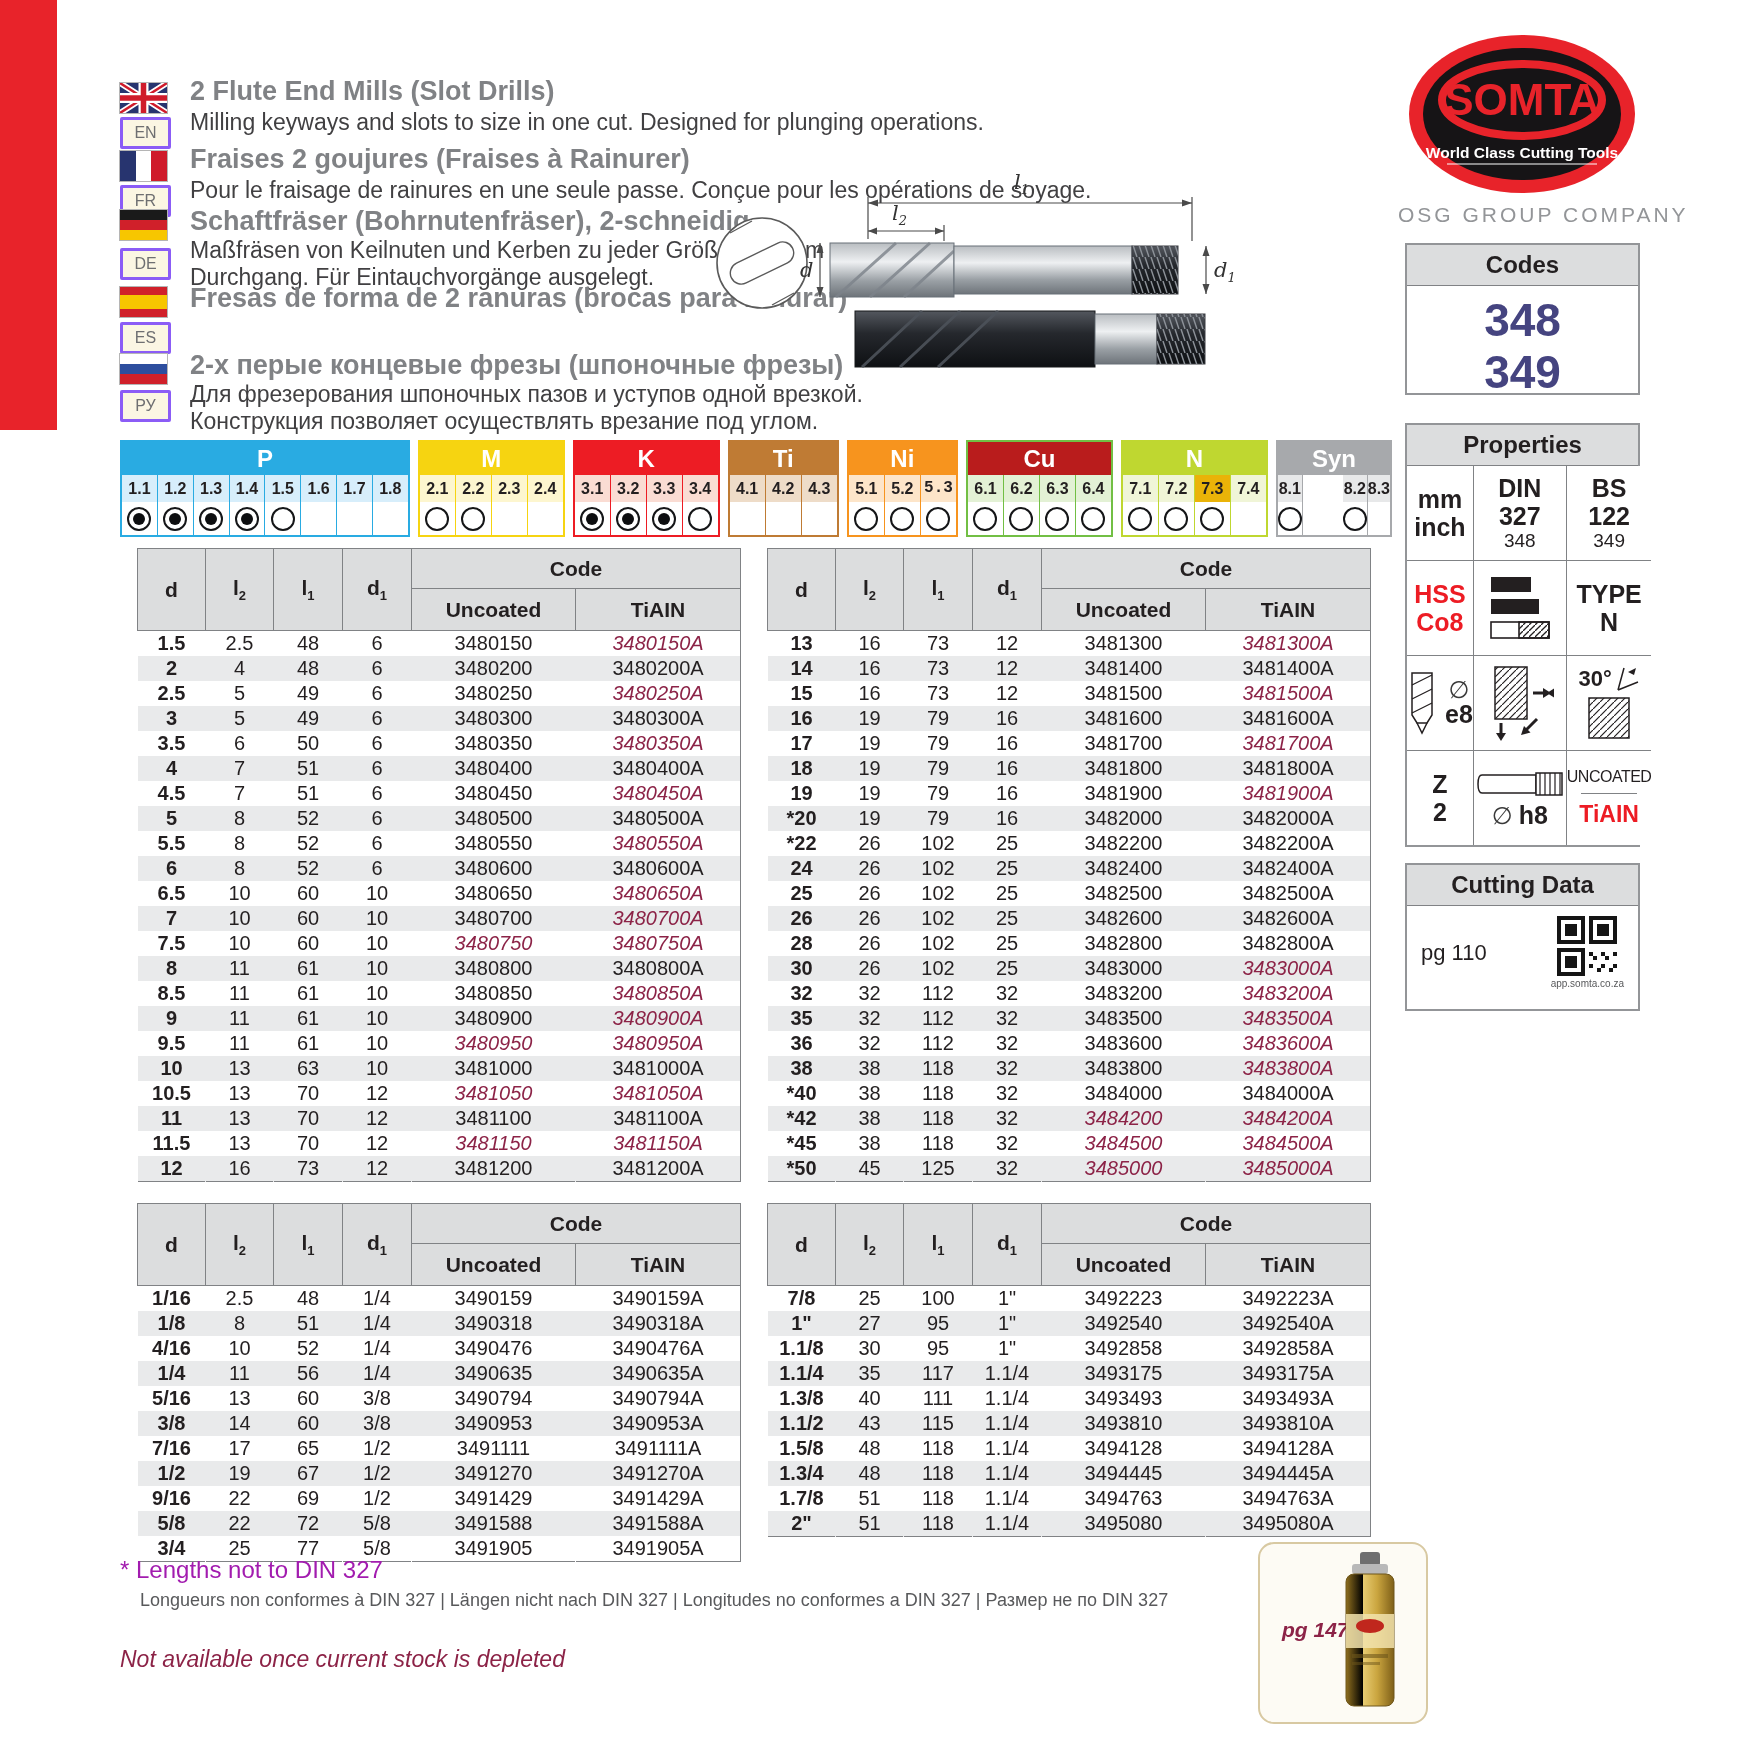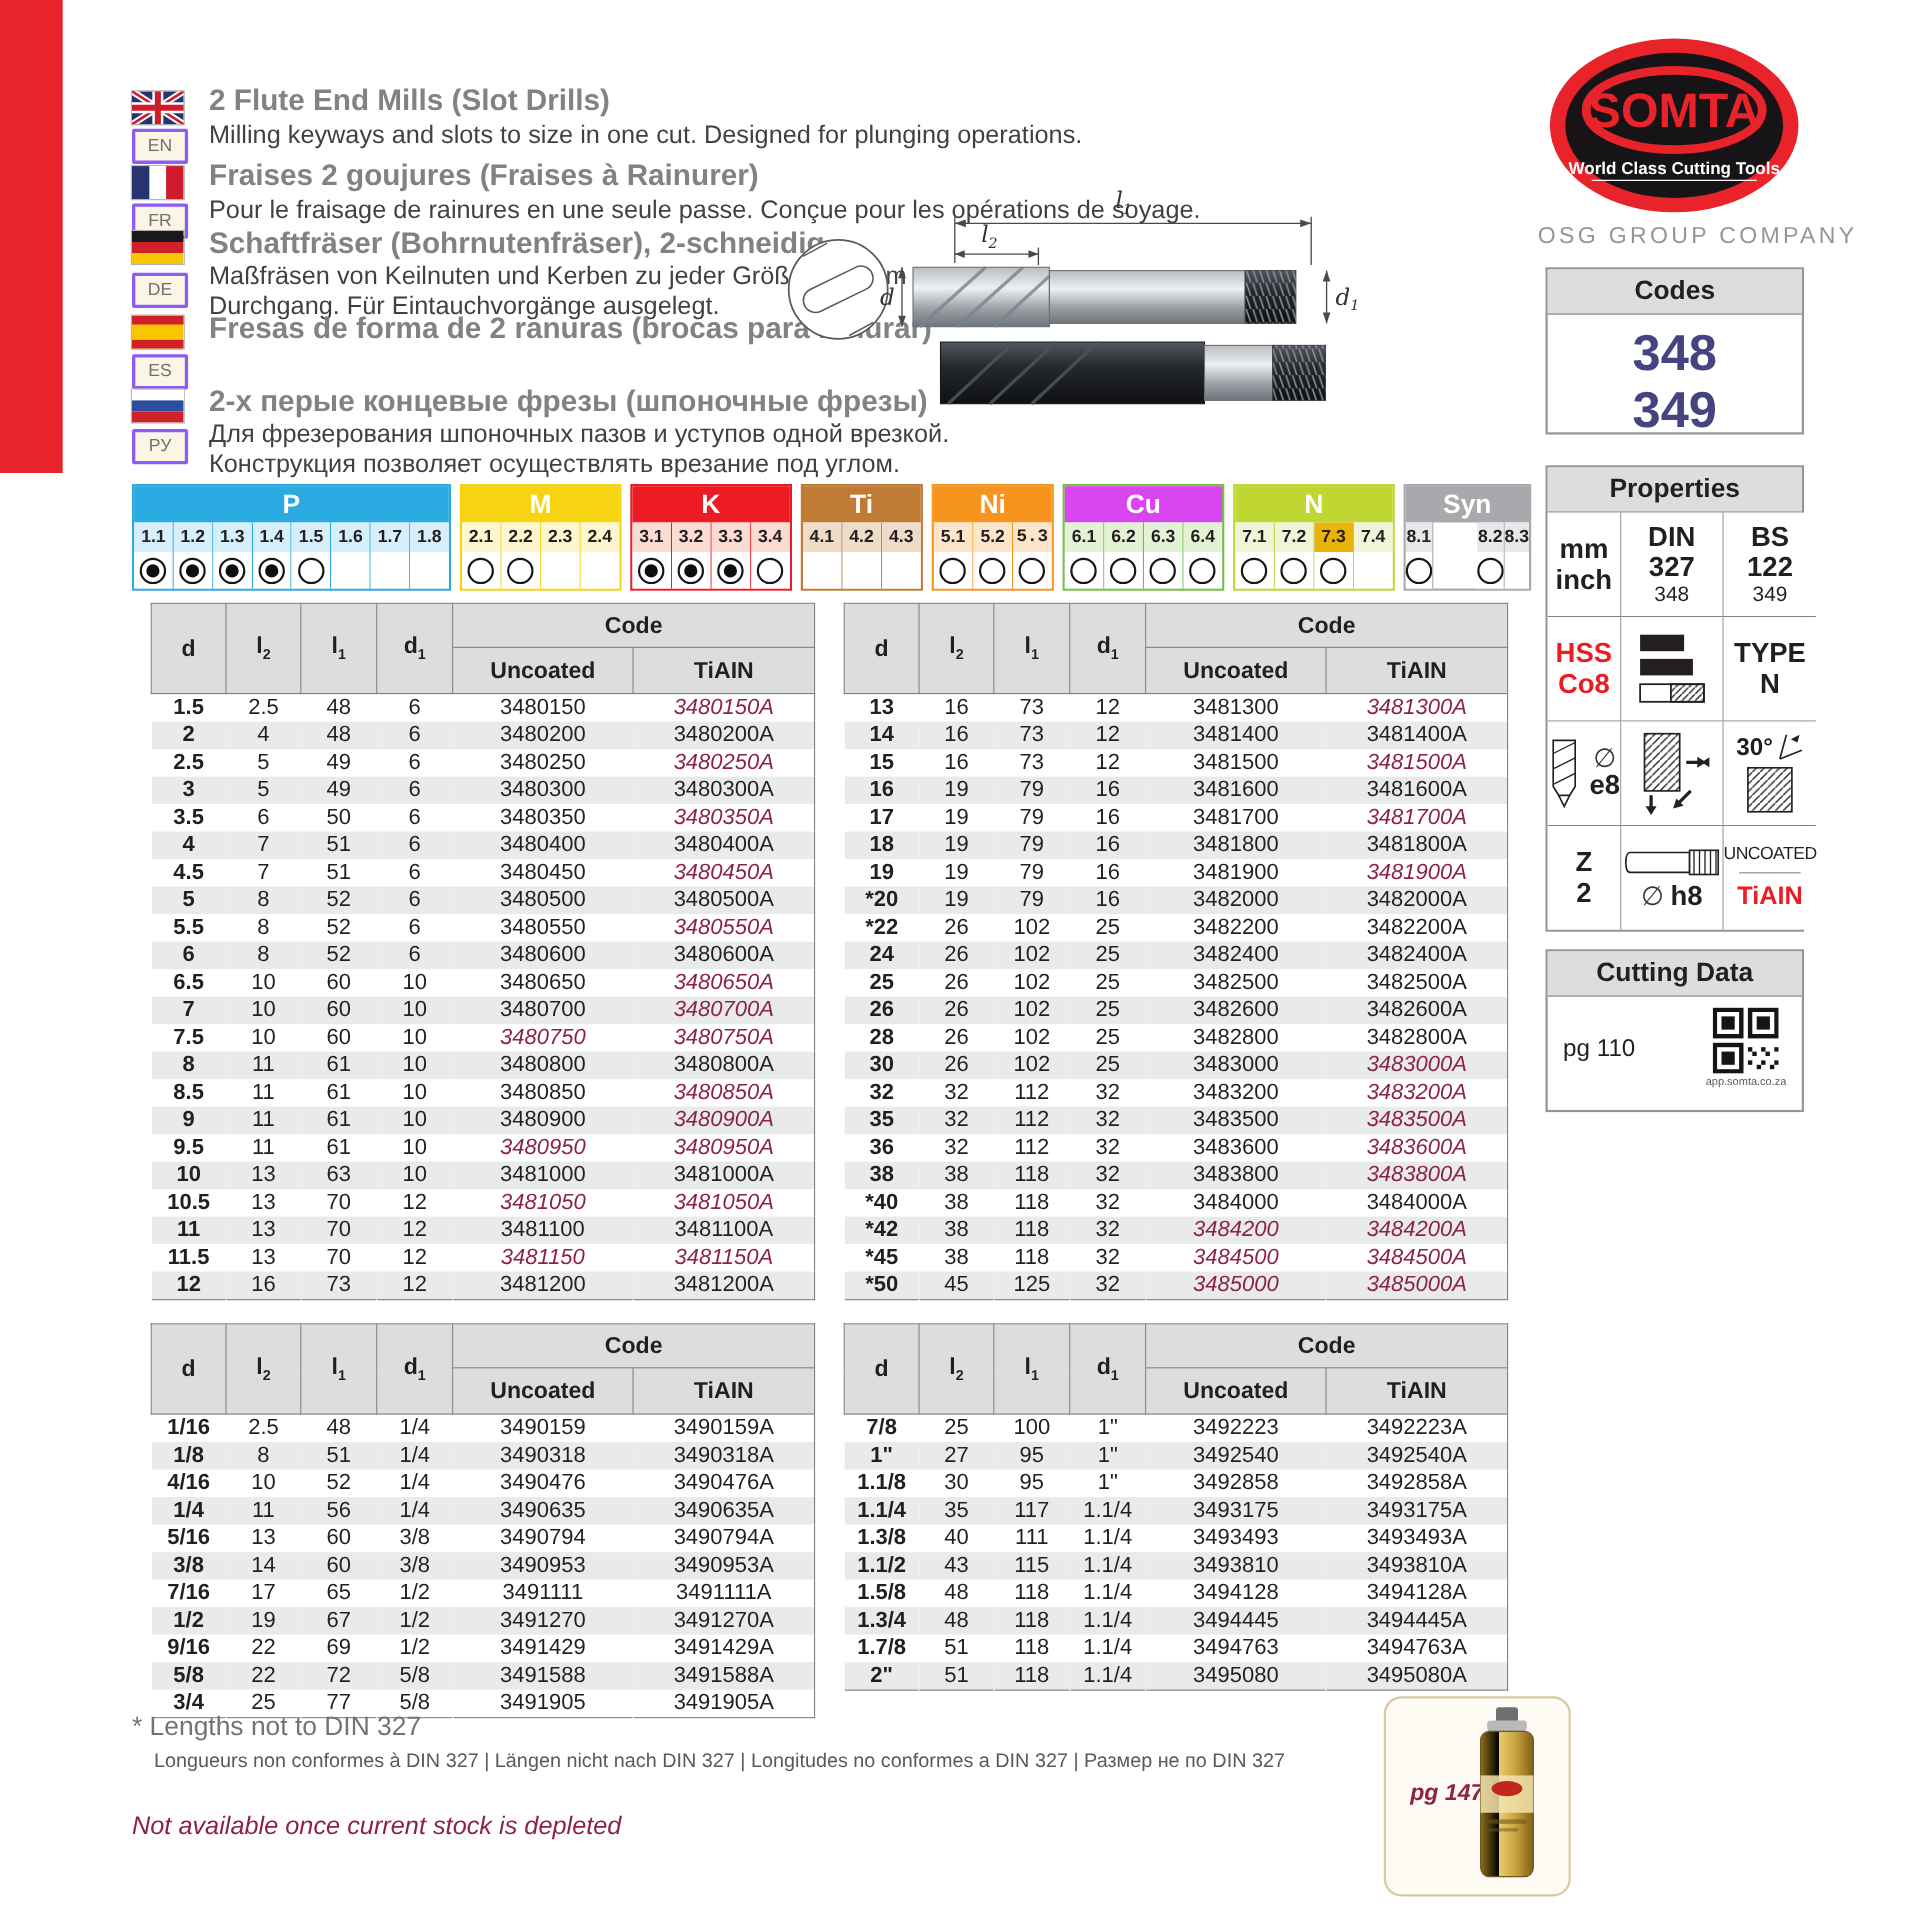--- a/index.html
+++ b/index.html
@@ -67,21 +67,21 @@
   table.spec td{text-align:center;height:25px;font-size:20px;padding:0;border-left:1px solid transparent;}
   table.spec tbody tr:nth-child(even) td{background:#e9eaeb;}
   table.spec td.dcol{font-weight:bold;}
   .na{color:#8c2347;font-style:italic;}
 
   
   .dim-label{position:absolute;font-family:"DejaVu Serif",serif;font-style:italic;font-size:21px;color:#333;}
   .dim-label sub{font-size:13px;}
 
   
-  .fn-star{position:absolute;left:120px;top:1556px;font-size:24px;color:#737373;}
+  .fn-star{position:absolute;left:120px;top:1556px;font-size:24px;color:#a21caf;}
   .fn-ml{position:absolute;left:140px;top:1590px;font-size:18px;color:#58595b;}
   .fn-stock{position:absolute;left:120px;top:1646px;font-size:23px;font-style:italic;color:#8c2347;}
 
   
   .can-box{position:absolute;left:1258px;top:1542px;width:166px;height:178px;border:2px solid #d8c9a2;border-radius:16px;background:#fdfbf4;}
   .can-pg{position:absolute;left:1282px;top:1618px;font-size:21px;font-weight:bold;font-style:italic;color:#8c2347;}
 </style>
 </head>
 <body>
 
@@ -510,21 +510,21 @@
           </div>
           <div class="mat-cell" style="border-color: rgb(247, 148, 30);">
             <div class="mat-num" style="background: rgb(253, 229, 201); font-family: Liberation Mono, monospace;">5.3</div>
             <div class="mat-radio">
               <span class="radio"></span>
             </div>
           </div>
         </div>
       </div>
       <div class="mat-group" style="flex: 4 1 0px; border-color: rgb(114, 191, 68);">
-        <div class="mat-head" style="background: #d946ef;">Cu</div>
+        <div class="mat-head" style="background: #b91c1c;">Cu</div>
         <div class="mat-cells">
           <div class="mat-cell" style="border-color: rgb(114, 191, 68);">
             <div class="mat-num" style="background: rgb(227, 241, 213);">6.1</div>
             <div class="mat-radio">
               <span class="radio"></span>
             </div>
           </div>
           <div class="mat-cell" style="border-color: rgb(114, 191, 68);">
             <div class="mat-num" style="background: rgb(227, 241, 213);">6.2</div>
             <div class="mat-radio">

